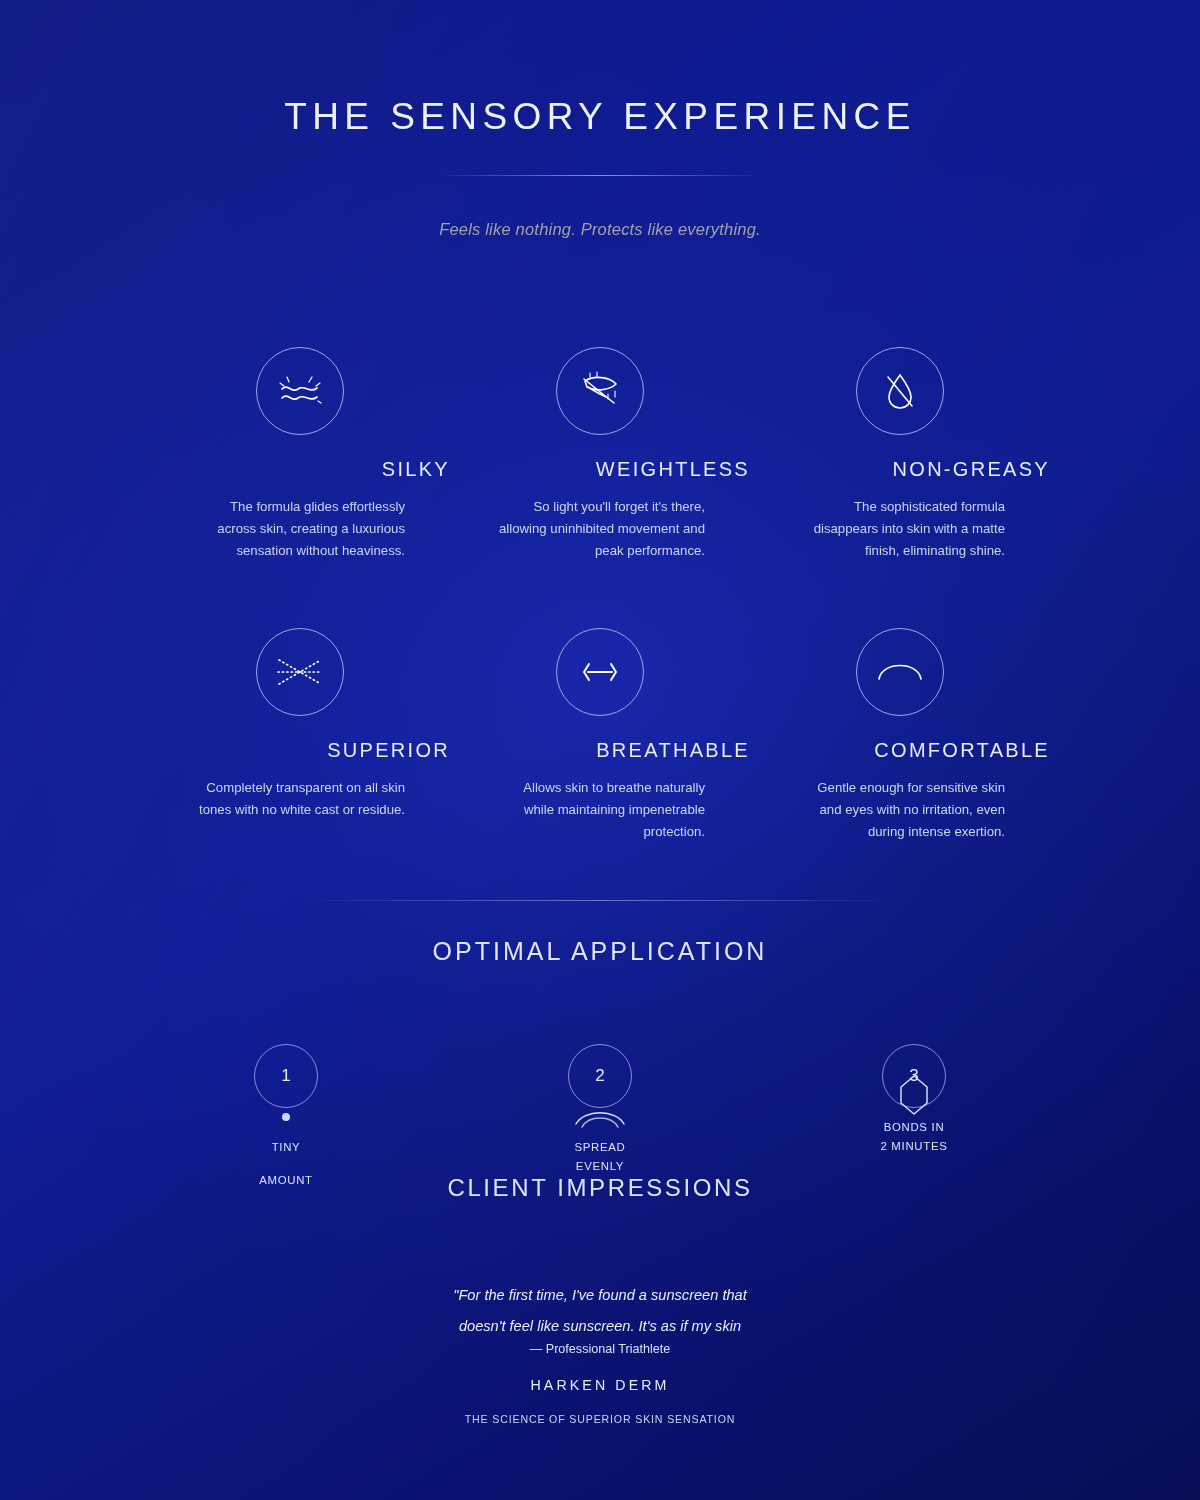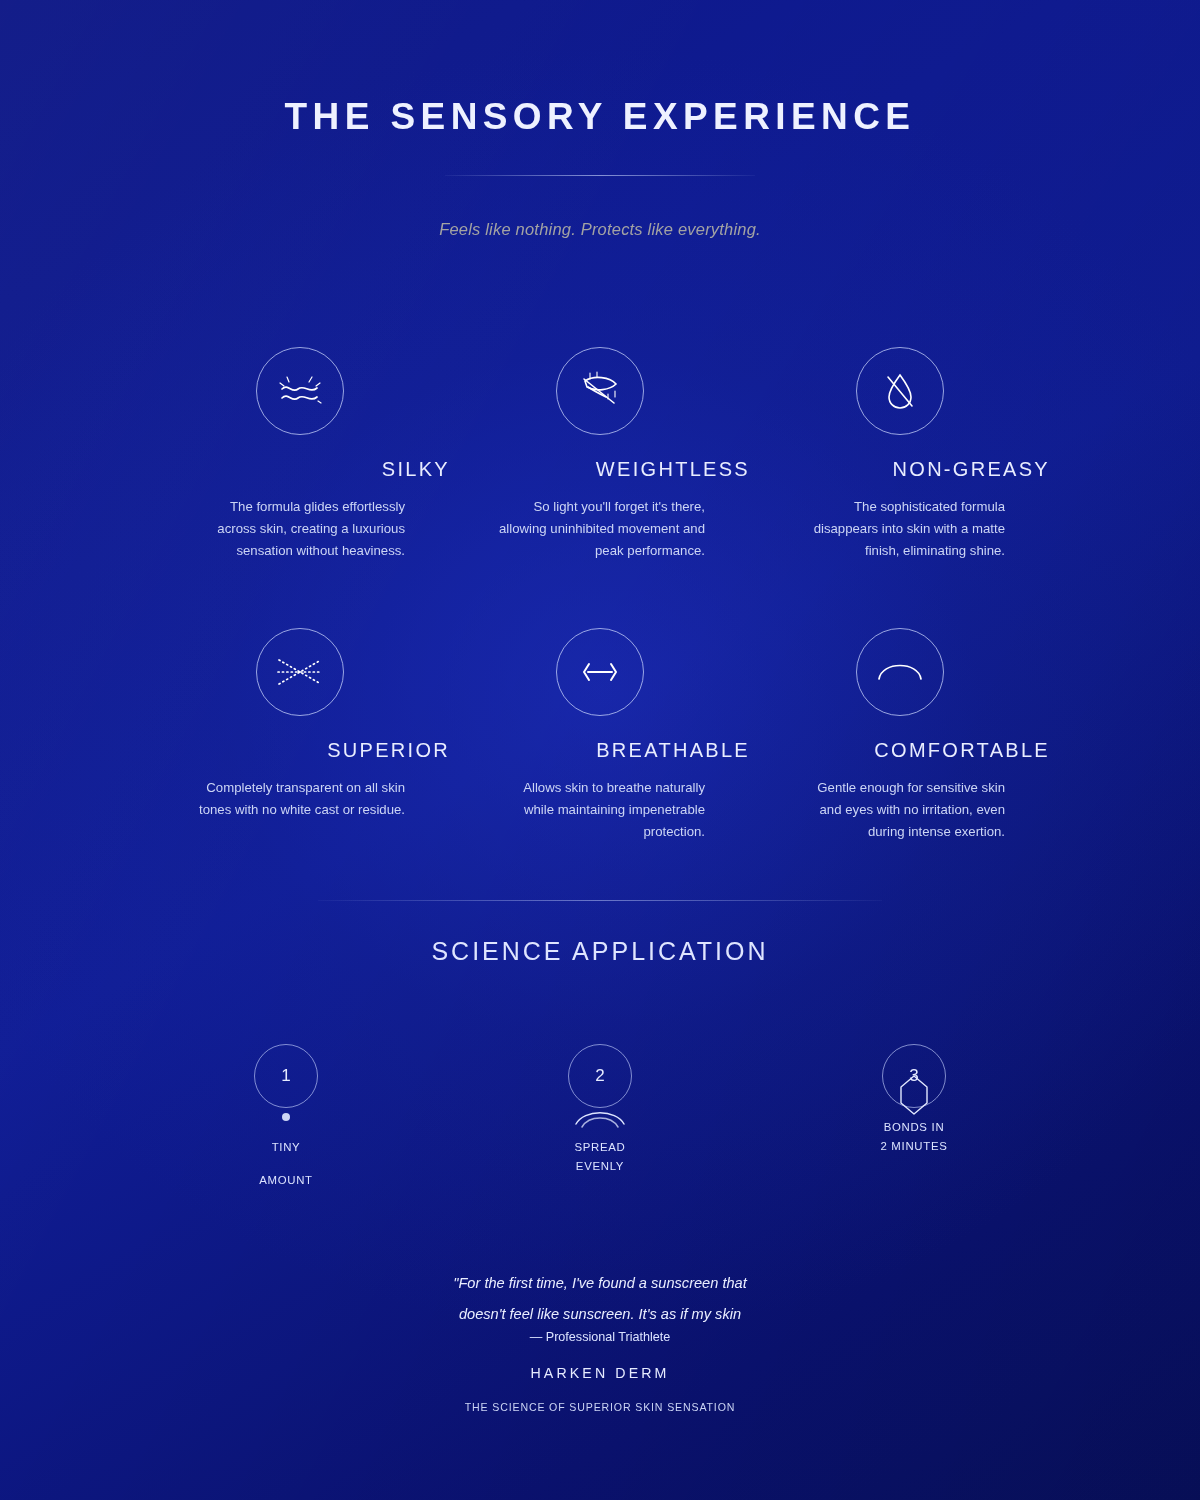--- a/index.html
+++ b/index.html
@@ -22,21 +22,21 @@
     content:"";
     position:absolute; inset:0;
     background: linear-gradient(118deg, rgba(255,255,255,0.028) 0%, rgba(255,255,255,0) 38%, rgba(0,0,0,0.05) 72%, rgba(0,0,0,0.11) 100%);
   }
   .page { position:relative; z-index:1; width:1200px; height:1500px; }
 
   
   .hdr { text-align:center; padding-top:98px; }
   .hdr h1 {
     font-size:37px;
-    font-weight:700;
+    font-weight:400;
     letter-spacing:5.4px;
     color:#eef1ff;
     line-height:1;
   }
   .hdr-rule {
     width:310px; height:1px; margin:40px auto 0;
     background:linear-gradient(to right, rgba(190,205,255,0.05), rgba(205,218,255,0.62), rgba(190,205,255,0.05));
   }
   .tagline {
     margin-top:44px;
@@ -254,21 +254,21 @@
             <path d="M10 38 C13 20, 49 20, 52 38"></path>
           </svg>
         </span>
       </div>
       <div class="f-title">COMFORTABLE</div>
       <div class="f-desc">Gentle enough for sensitive skin and eyes with no irritation, even during intense exertion.</div>
     </div>
   </div>
 
   <div class="mid-rule"></div>
-  <div class="app-title">SCIENCE APPLICATION</div>
+  <div class="app-title">OPTIMAL APPLICATION</div>
 
   <div class="steps">
 
     <div class="step">
       <div class="s-circle">1</div>
       <div class="s-icon">
         <svg width="14" height="14" viewBox="0 0 14 14">
             <circle cx="7" cy="7" r="4" fill="#ccd5f5"></circle>
           </svg>
       </div>
@@ -293,20 +293,21 @@
       <div class="s-icon" style="margin-top:-28px">
         <svg width="34" height="44" viewBox="0 0 34 44" fill="none" stroke="#e2e8ff" stroke-width="1.4" stroke-linejoin="round">
           <path d="M17 3 L30 14 L30 30 L17 41 L4 30 L4 14 Z"></path>
         </svg>
       </div>
       <div class="s-label" style="margin-top:8px">BONDS IN</div>
       <div class="s-label" style="margin-top:0">2 MINUTES</div>
     </div>
   </div>
 
+  <div class="client-title">CLIENT IMPRESSIONS</div>
 
   <div class="quote">
     <div>"For the first time, I've found a sunscreen that</div>
     <div>doesn't feel like sunscreen. It's as if my skin</div>
   </div>
 
   <div class="attrib">— Professional Triathlete</div>
 
   <div class="brand">HARKEN DERM</div>
   <div class="brand-sub">THE SCIENCE OF SUPERIOR SKIN SENSATION</div>

